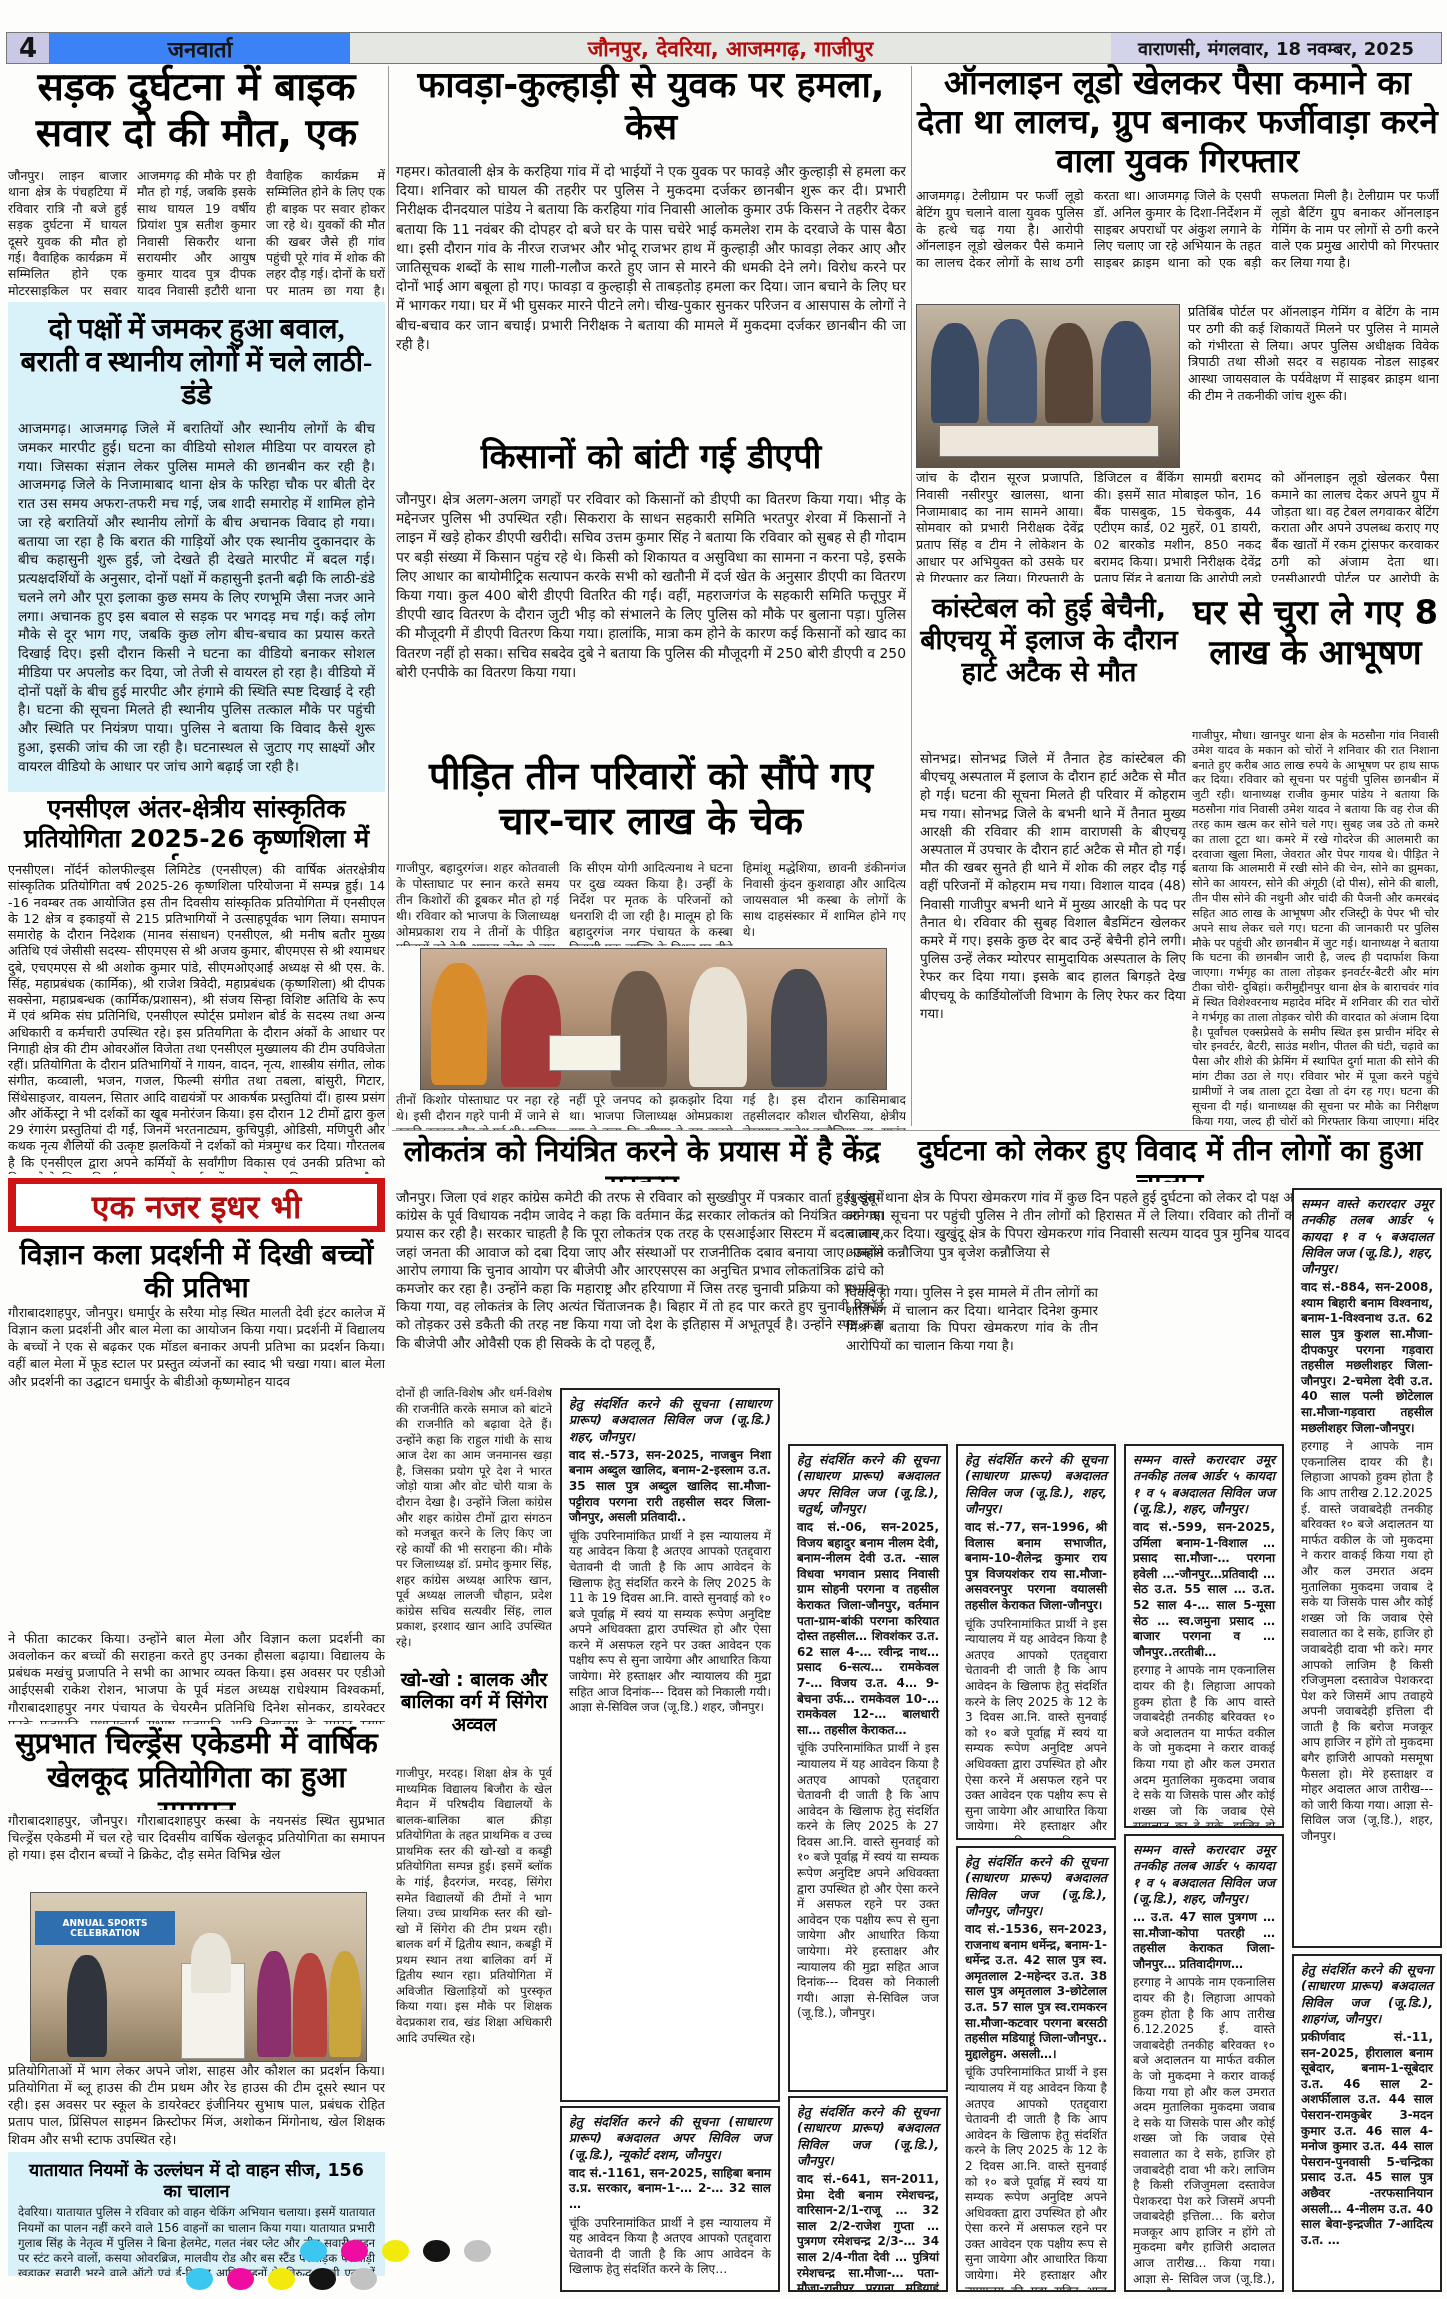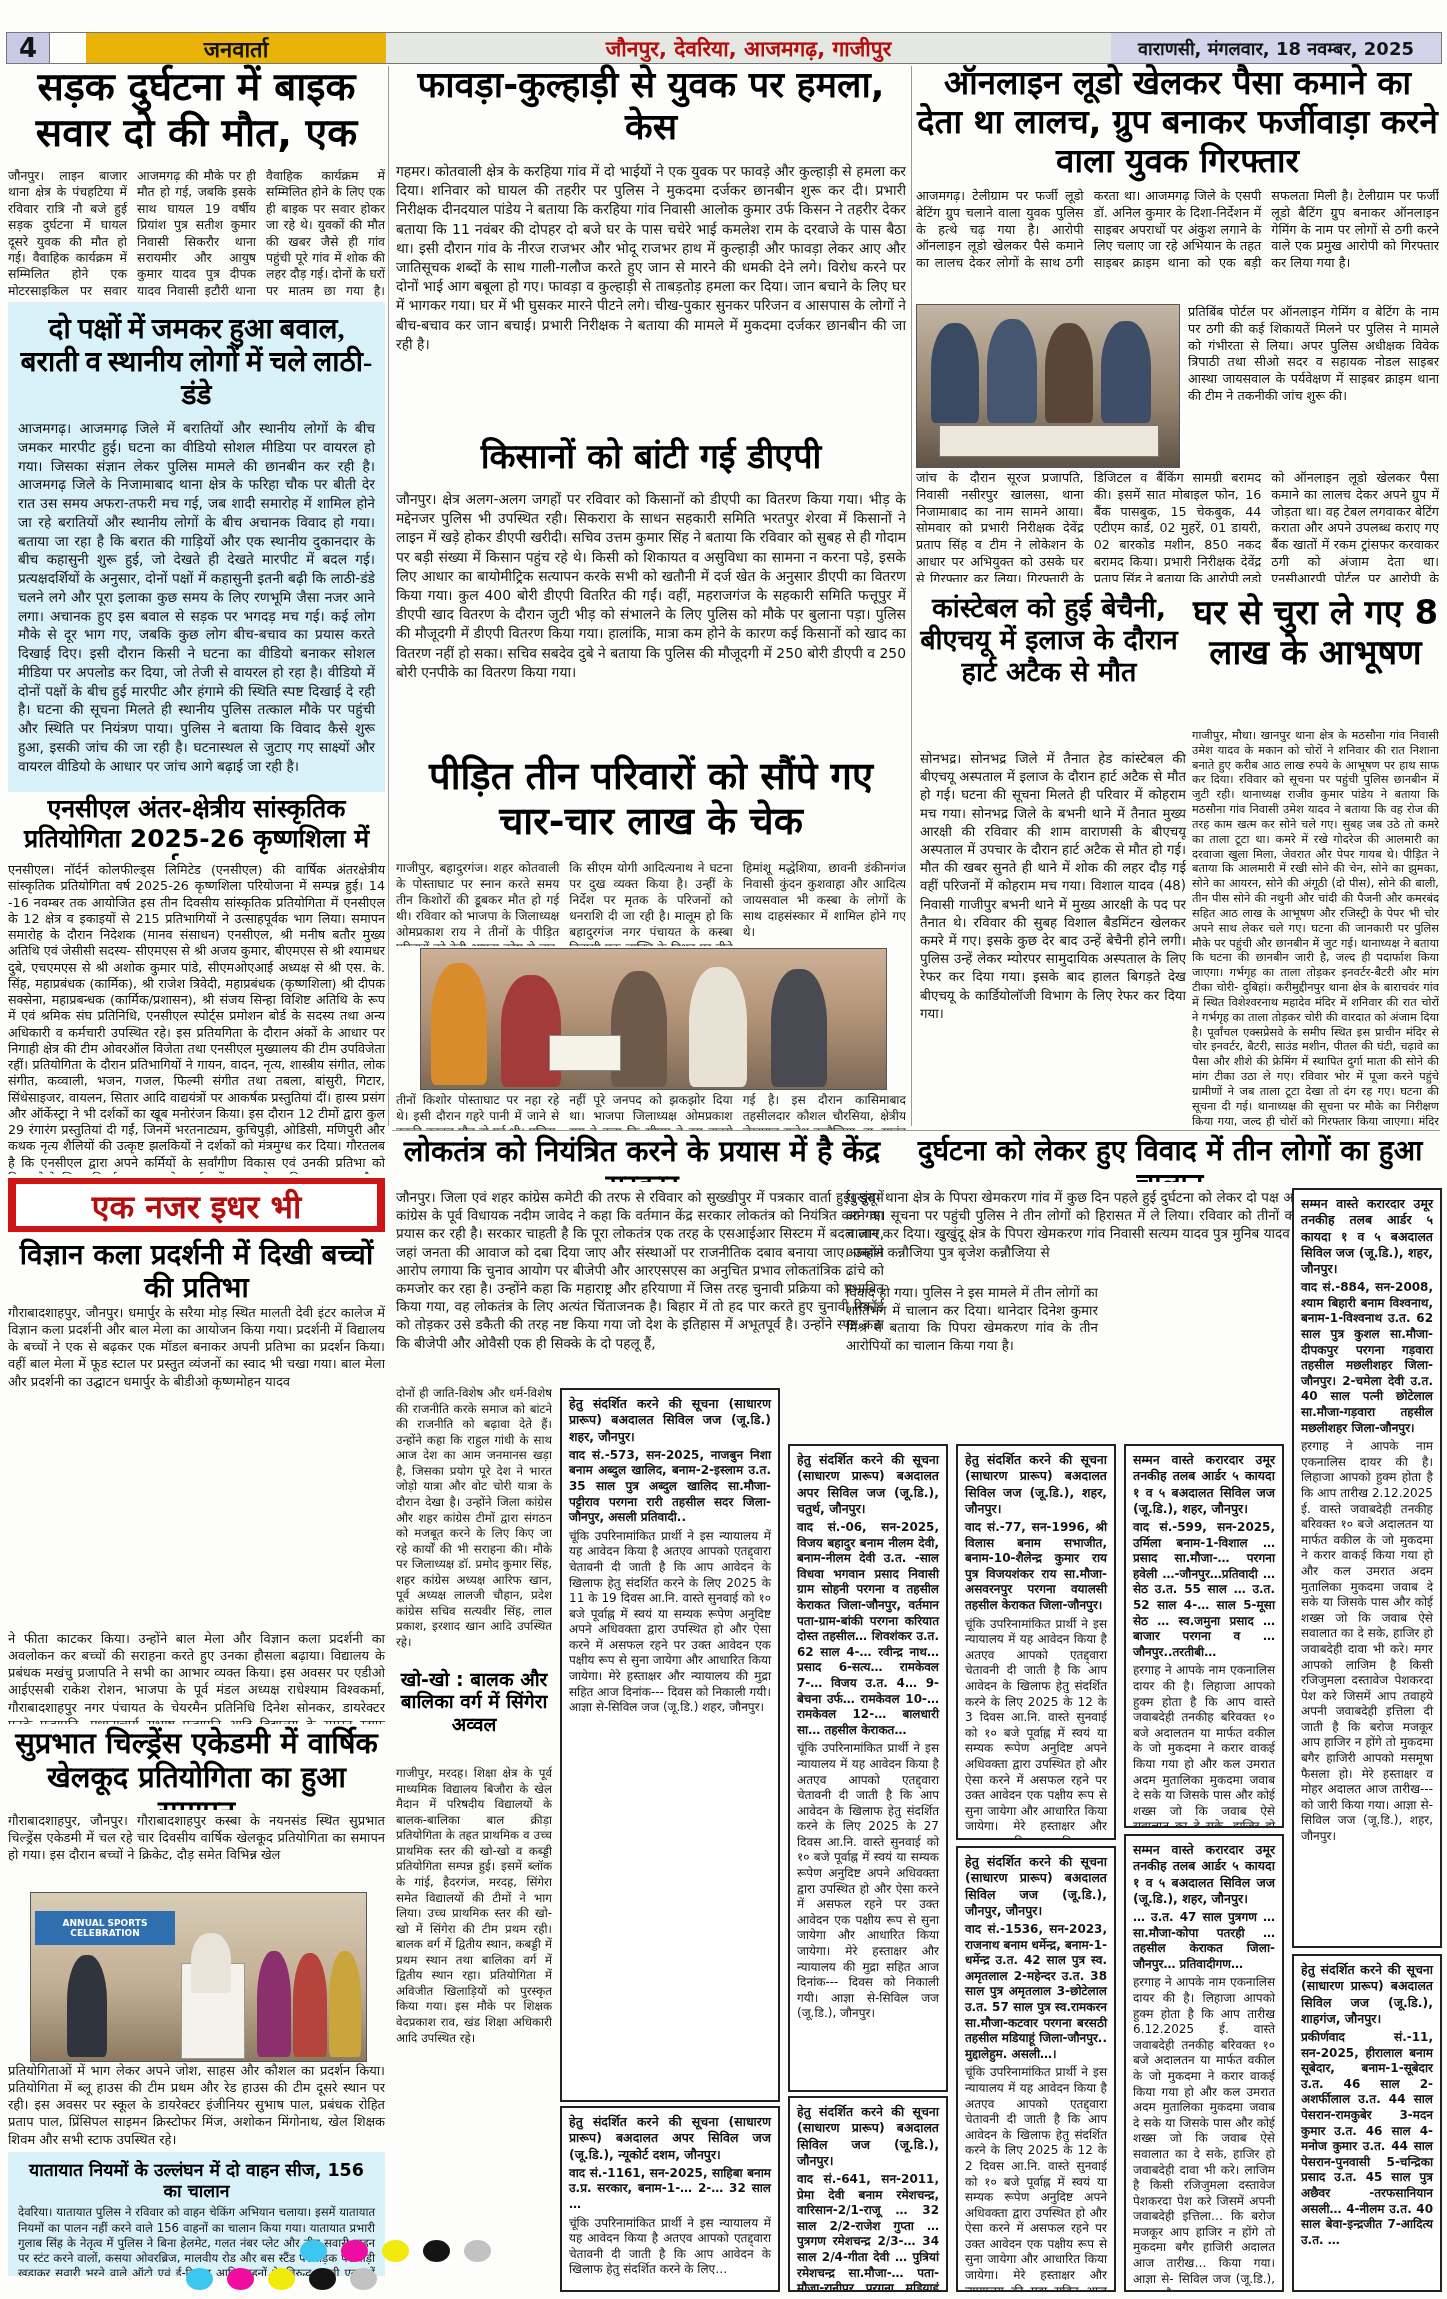--- a/index.html
+++ b/index.html
@@ -2,33 +2,33 @@
 <html><head>
 <meta charset="utf-8">
 <style>
   html,body{margin:0;padding:0;background:#f4f4f1;}
   .page{position:relative;width:1447px;height:2299px;background:#fdfdfb;overflow:hidden;
         font-family:"DejaVu Sans","Liberation Sans",sans-serif;color:#141414;}
   .abs{position:absolute;overflow:hidden;}
   
   .masthead{position:absolute;left:6px;top:32px;width:1434px;height:30px;display:flex;border:1px solid #777;}
   .m-pnum{width:42px;background:#c9c9e6;font-size:26px;font-weight:900;display:flex;align-items:center;justify-content:center;border-right:1px solid #777;}
-  .m-name{width:300px;background:#eab308;font-size:22px;font-weight:900;display:flex;align-items:center;justify-content:center;margin-left:36px;}
+  .m-name{width:300px;background:#3b82f6;font-size:22px;font-weight:900;display:flex;align-items:center;justify-content:center;}
   .m-region{flex:1;background:#e5e7e2;color:#b40d0d;font-size:21px;font-weight:900;display:flex;align-items:center;justify-content:center;}
   .m-date{width:330px;background:#d3d3ea;font-size:18px;font-weight:900;display:flex;align-items:center;justify-content:center;}
   
   .h{font-weight:900;text-align:center;line-height:1.18;color:#000;}
   .bd{font-size:13px;line-height:1.32;text-align:justify;margin:0;}
   .c3{column-count:3;column-gap:10px;}
   .bluebox{background:#d9f1f8;padding:8px 10px;}
   .banner{background:#ce1414;display:flex;align-items:center;justify-content:center;}
   .banner-in{background:#fff;width:96%;height:78%;display:flex;align-items:center;justify-content:center;
              color:#b40d0d;font-size:32px;font-weight:900;}
   .notice{border:2px solid #222;background:#fff;padding:6px 7px;box-sizing:border-box;position:absolute;overflow:hidden;}
-  .n-head{font-size:12.5px;font-weight:800;margin:0 0 3px 0;text-align:justify;line-height:1.3;}
+  .n-head{font-size:12.5px;font-weight:800;margin:0 0 3px 0;text-align:justify;line-height:1.3;font-style:italic;}
   .n-case{font-size:12px;font-weight:700;margin:0 0 3px 0;text-align:justify;line-height:1.3;}
   .n-body{font-size:12px;margin:0;text-align:justify;line-height:1.3;}
   .vrule{position:absolute;width:1px;background:#999;}
   .hrule{position:absolute;height:1px;background:#999;}
   
   .photo{position:absolute;border:1px solid #555;overflow:hidden;}
   .ph-chk{background:linear-gradient(180deg,#cdb096 0%,#b59579 45%,#7e6a57 100%);}
   .ph-ludo{background:linear-gradient(180deg,#c3b6a4 0%,#93836f 60%,#5f5346 100%);}
   .ph-school{background:linear-gradient(180deg,#bfd3e2 0%,#e7d3a8 35%,#caa878 70%,#96805f 100%);}
   .ph-sport{background:linear-gradient(180deg,#d9cdb8 0%,#c2ae93 55%,#8d7b61 100%);}

